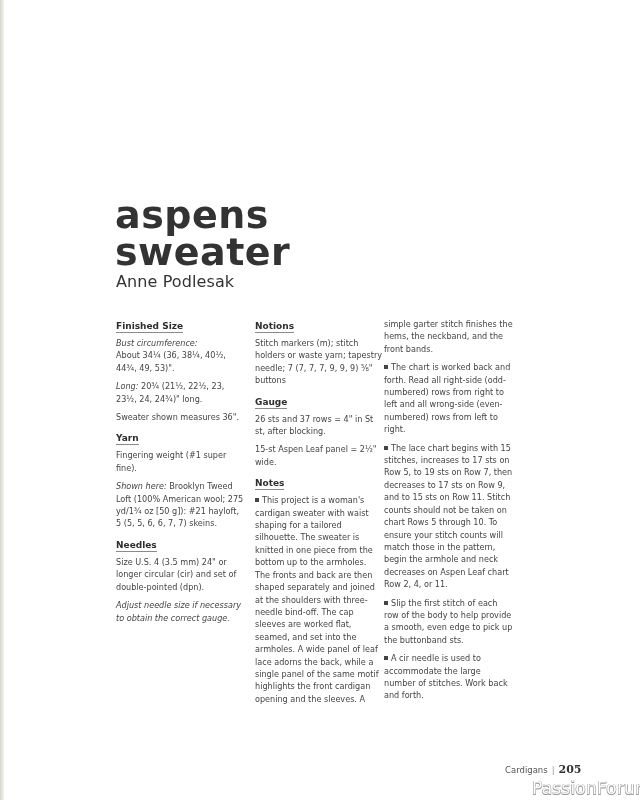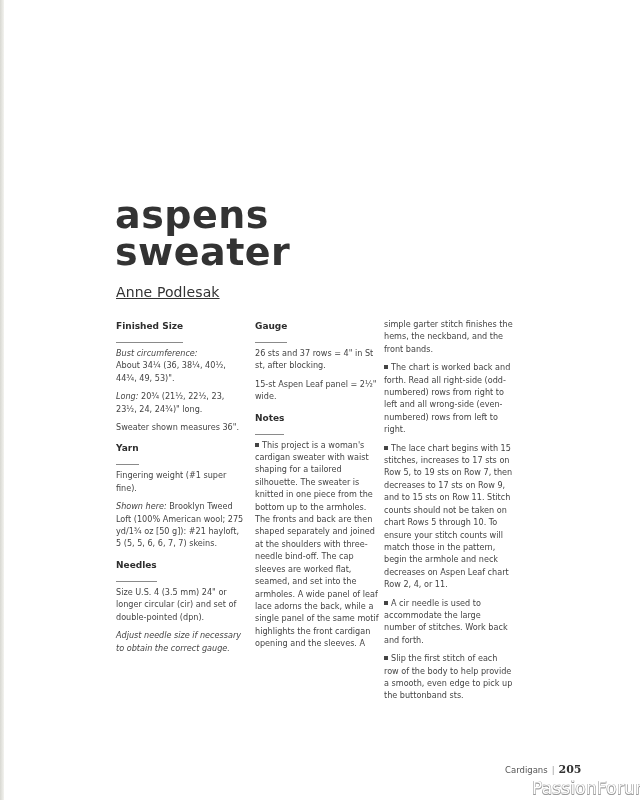--- a/index.html
+++ b/index.html
@@ -11,30 +11,30 @@
     position: absolute; left: 0; top: 0; width: 4px; height: 800px;
     background: linear-gradient(to right, #d8d8d2, #f3f3ef);
   }
   .title {
     position: absolute; left: 115px; top: 197px;
     font-family: "DejaVu Sans", sans-serif; font-weight: bold;
     font-size: 38px; line-height: 37px; color: #333333; letter-spacing: 0.5px;
   }
   .title div { white-space: nowrap; }
   .author {
-    position: absolute; left: 116px; top: 284px;
-    font-size: 14px; color: #333; letter-spacing: 0.1px; text-decoration: underline;
+    position: absolute; left: 116px; top: 272px;
+    font-size: 16px; color: #333; letter-spacing: 0.1px;
   }
   .col { position: absolute; top: 320px; font-size: 8.1px; line-height: 12.4px; color: #444; }
   .col1 { left: 116px; width: 130px; }
   .col2 { left: 255px; width: 128px; }
   .col3 { left: 384px; width: 130px; }
   .sec-head {
     display: inline-block; font-weight: bold; font-size: 9px; color: #2e2e2e;
-    padding-bottom: 10px; border-bottom: 1px solid #8a8a8a; margin-bottom: 4px;
+    padding-bottom: 0; border-bottom: 1px solid #8a8a8a; margin-bottom: 4px;
     line-height: 11px;
   }
   p { margin: 0 0 6px 0; }
   .it { font-style: italic; }
   .sq { display: inline-block; width: 4px; height: 4px; background: #444; margin-right: 3px; vertical-align: 1px; }
   .sect { margin-bottom: 9px; }
   .footer {
     position: absolute; top: 763px; left: 505px; font-size: 8.5px; color: #555; white-space: nowrap;
   }
   .footer .sep { color: #999; margin: 0 4px; }
@@ -73,34 +73,38 @@
   </div>
   <div class="sect">
     <div class="sec-head">Needles</div>
     <p>Size U.S. 4 (3.5 mm) 24" or longer circular (cir) and set of double-pointed (dpn).</p>
     <p class="it">Adjust needle size if necessary to obtain the correct gauge.</p>
   </div>
 </div>
 
 <div class="col col2">
   <div class="sect">
+    <div class="sec-head">Notions</div>
+    <p>Stitch markers (m); stitch holders or waste yarn; tapestry needle; 7 (7, 7, 7, 9, 9, 9) ⅝" buttons</p>
+  </div>
+  <div class="sect">
     <div class="sec-head">Gauge</div>
     <p>26 sts and 37 rows = 4" in St st, after blocking.</p>
     <p>15-st Aspen Leaf panel = 2½" wide.</p>
   </div>
   <div class="sect">
     <div class="sec-head">Notes</div>
     <p><span class="sq"></span><span>This project is a woman's cardigan sweater with waist shaping for a tailored silhouette. The sweater is knitted in one piece from the bottom up to the armholes. The fronts and back are then shaped separately and joined at the shoulders with three-needle bind-off. The cap sleeves are worked flat, seamed, and set into the armholes. A wide panel of leaf lace adorns the back, while a single panel of the same motif highlights the front cardigan opening and the sleeves. A</span></p>
   </div>
 </div>
 
 <div class="col col3" style="top:318px;">
   <p>simple garter stitch finishes the hems, the neckband, and the front bands.</p>
   <p><span class="sq"></span><span>The chart is worked back and forth. Read all right-side (odd-numbered) rows from right to left and all wrong-side (even-numbered) rows from left to right.</span></p>
   <p><span class="sq"></span><span>The lace chart begins with 15 stitches, increases to 17 sts on Row 5, to 19 sts on Row 7, then decreases to 17 sts on Row 9, and to 15 sts on Row 11. Stitch counts should not be taken on chart Rows 5 through 10. To ensure your stitch counts will match those in the pattern, begin the armhole and neck decreases on Aspen Leaf chart Row 2, 4, or 11.</span></p>
+  <p><span class="sq"></span><span>Slip the first stitch of each row of the body to help provide a smooth, even edge to pick up the buttonband sts.</span></p>
   <p><span class="sq"></span><span>A cir needle is used to accommodate the large number of stitches. Work back and forth.</span></p>
-  <p><span class="sq"></span><span>Slip the first stitch of each row of the body to help provide a smooth, even edge to pick up the buttonband sts.</span></p>
 </div>
 
 <div class="footer">
   <span>Cardigans</span><span class="sep">|</span><span class="pg">205</span>
 </div>
 <div class="watermark">PassionForum.ru</div>
 
 </body></html>

